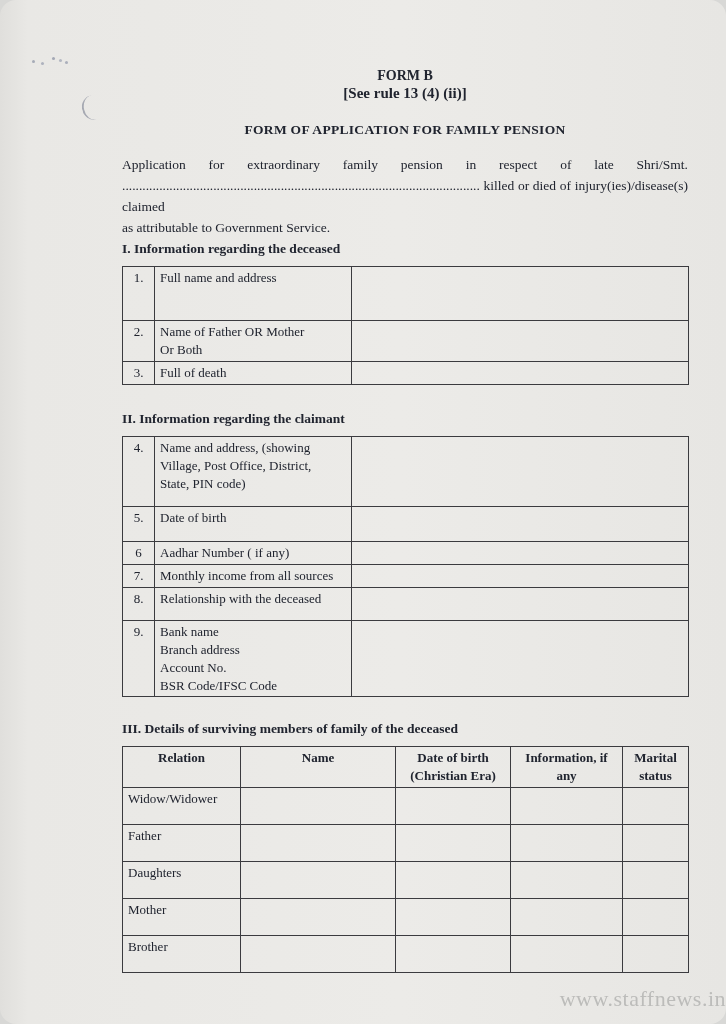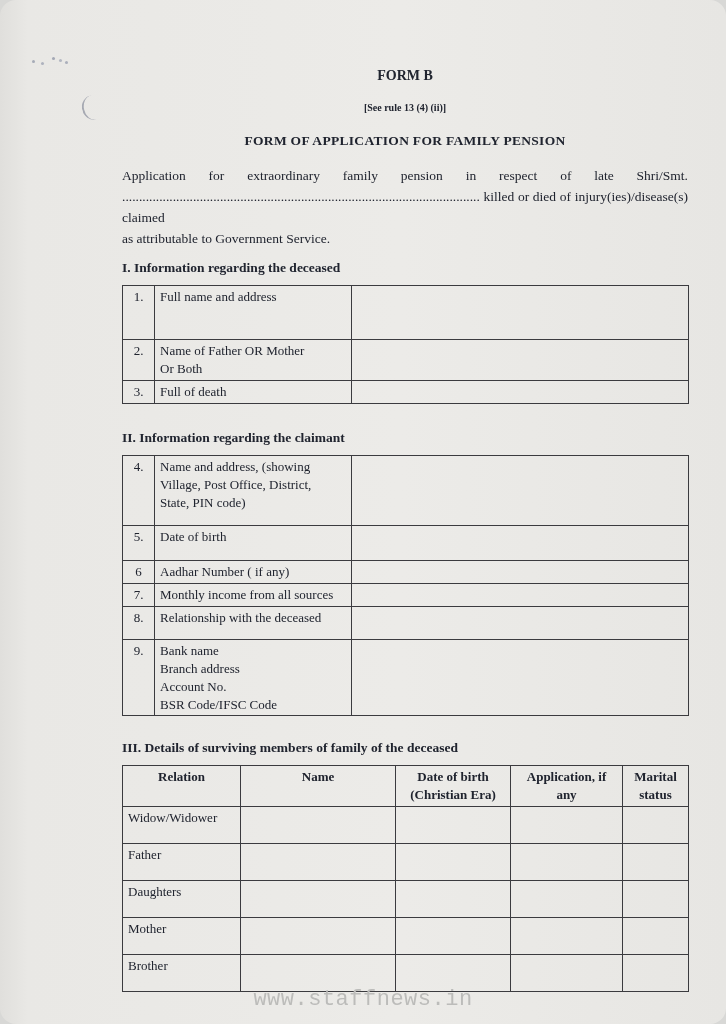--- a/index.html
+++ b/index.html
@@ -11,28 +11,28 @@
     background: linear-gradient(90deg, #e0dfdc 0px, #e9e8e5 28px, #ecebe8 55%, #e7e6e3 100%);
     font-family: "Liberation Serif", serif;
     color: #20242f;
     overflow: hidden;
     border-radius: 16px;
   }
   .content { position: absolute; left: 122px; top: 0; width: 566px; }
 
   .title-block { text-align: center; margin-top: 68px; }
   .form-title { font-weight: bold; font-size: 14px; }
-  .rule-ref   { font-weight: bold; font-size: 10px; margin-top: 18px; }
+  .rule-ref   { font-weight: bold; font-size: 15px; margin-top: 1px; }
   .main-title { font-weight: bold; font-size: 13.5px; text-align: center; margin-top: 20px; letter-spacing: .3px; }
 
   .intro { margin-top: 16px; font-size: 13.5px; line-height: 21px; }
   .jl { text-align: justify; text-align-last: justify; }
 
   .sec-heading { font-weight: bold; font-size: 13.5px; margin: 0; }
-  .sec1-heading { margin-top: 11px; }
+  .sec1-heading { margin-top: 3px; }
   .sec2-heading { margin-top: 26px; }
   .sec3-heading { margin-top: 24px; }
 
   table { border-collapse: collapse; width: 566px; table-layout: fixed; margin-top: 9px; }
   td, th {
     border: 1px solid #3b3b3f;
     font-size: 13px;
     line-height: 1.38;
     padding: 2px 5px;
     vertical-align: top;
@@ -58,22 +58,22 @@
     position: absolute; left: 82px; top: 96px;
     width: 11px; height: 25px;
     border-left: 2px solid #707689;
     border-radius: 100% 0 0 100% / 55% 0 0 55%;
     transform: rotate(-12deg);
     opacity: .55;
   }
 
   .watermark {
     position: absolute; left: 0; right: 0; bottom: 12px;
-    text-align: center;
-    font-family: Liberation Mono, monospace;
+    text-align: right;
+    font-family: Liberation Serif, serif;
     font-size: 22px;
     color: #bcbcba;
     letter-spacing: .5px;
   }
 </style>
 </head>
 <body>
 
 <div class="page">
 
@@ -179,21 +179,21 @@
           <col style="width:115px">
           <col style="width:112px">
           <col style="width:66px">
       </colgroup>
       <tbody>
           <tr class="h38">
         <th class="pre">Relation</th>
         <th class="pre">Name</th>
         <th class="pre">Date of birth
 (Christian Era)</th>
-        <th class="pre">Application, if
+        <th class="pre">Information, if
 any</th>
         <th class="pre">Marital
 status</th>
       </tr>
       <tr class="hrow">
         <td>Widow/Widower</td>
         <td></td>
         <td></td>
         <td></td>
         <td></td>

